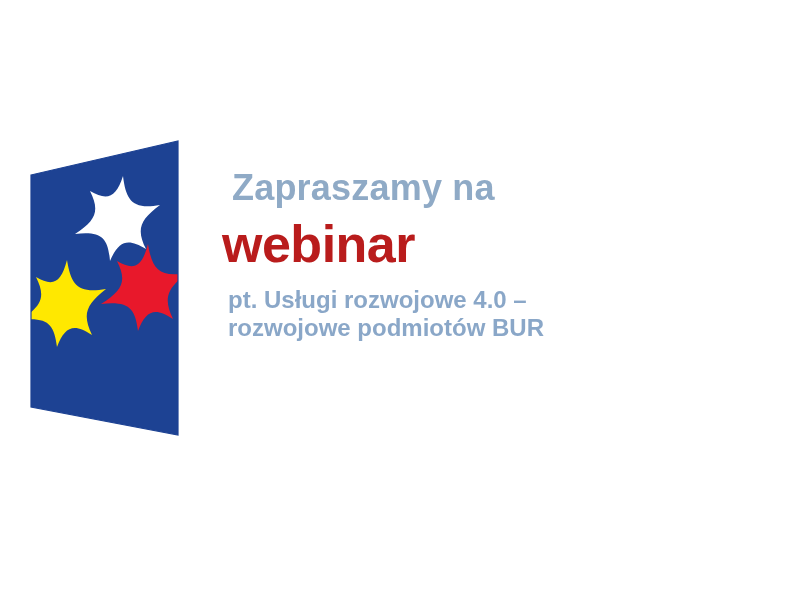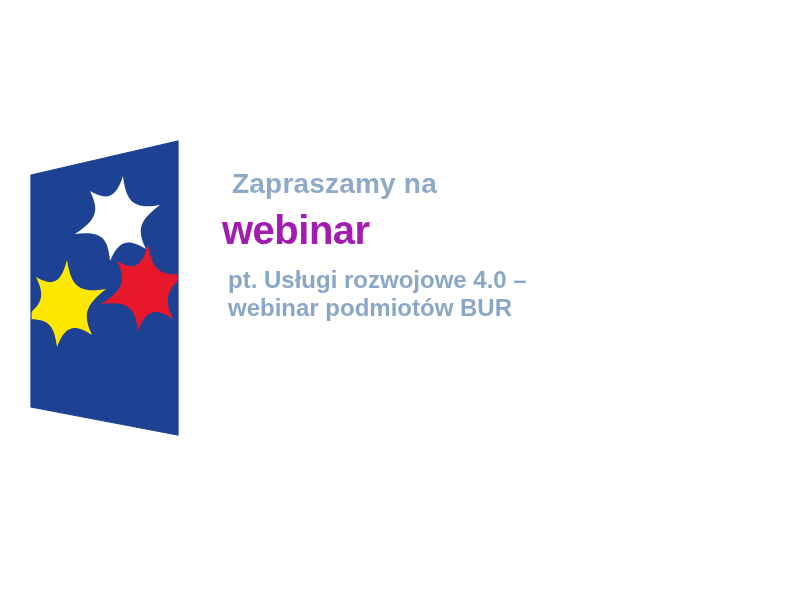--- a/index.html
+++ b/index.html
@@ -39,34 +39,34 @@
 
   
   #text-block {
     position: absolute;
     left: 228px;
     top: 170px;
     width: 540px;
   }
 
   .line-kicker {
-    font-size: 28px;
+    font-size: 36px;
     font-weight: 700;
     letter-spacing: 0.2px;
     color: #8faac6;
     line-height: 1.0;
     margin: 0 0 6px 4px;
     white-space: nowrap;
   }
 
   .line-headline {
-    font-size: 40px;
+    font-size: 52px;
     font-weight: 700;
     letter-spacing: -0.5px;
-    color: #a21caf;
+    color: #b91c1c;
     line-height: 1.0;
     margin: 12px 0 10px -6px;
     white-space: nowrap;
   }
 
   .line-subtitle {
     font-size: 24px;
     font-weight: 700;
     color: #8aa7c8;
     line-height: 1.18;
@@ -127,18 +127,18 @@
   </div>
 
   <div id="text-block">
 
     <div class="line-kicker">Zapraszamy na</div>
 
     <div class="line-headline">webinar</div>
 
     <div class="line-subtitle">
       <span class="sub-row">pt. Usługi rozwojowe 4.0 –</span>
-      <span class="sub-row">webinar podmiotów BUR</span>
+      <span class="sub-row">rozwojowe podmiotów BUR</span>
     </div>
 
   </div>
 
 </div>
 
 </body></html>

